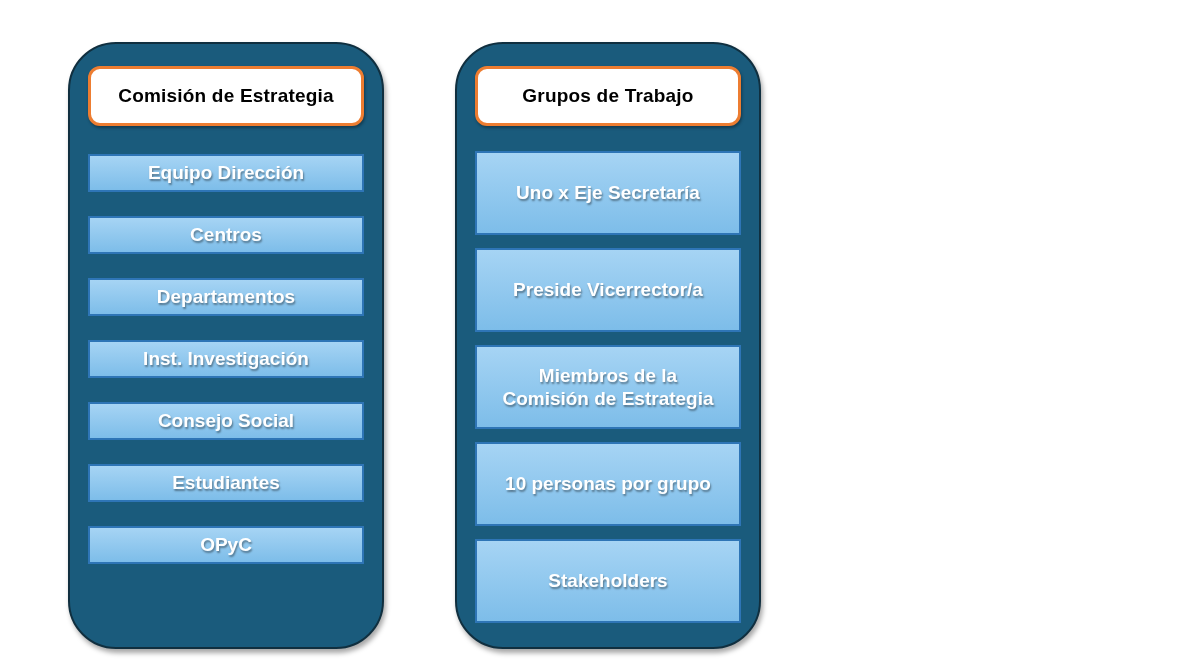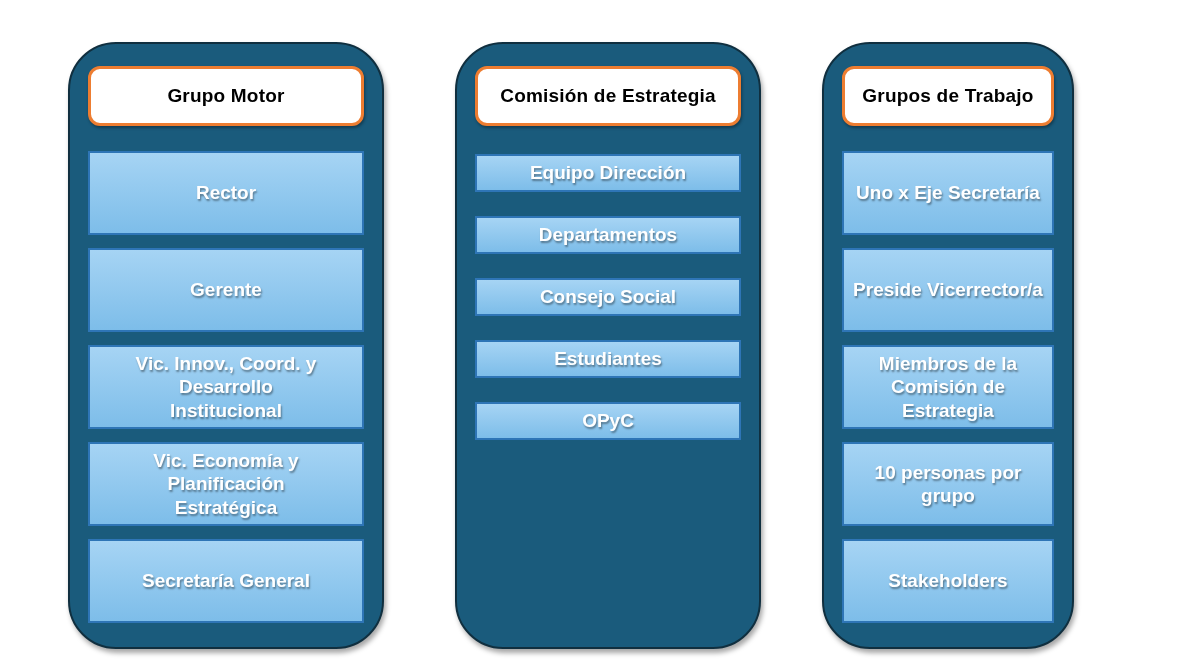--- a/index.html
+++ b/index.html
@@ -80,43 +80,29 @@
     padding: 2px 6px;
   }
   .column.compact .item {
     min-height: 38px;
   }
 </style>
 </head>
 <body>
 
 <div class="canvas">
-    <section class="column">
-    <div class="col-header">
-      <span class="title">Grupo Motor</span>
-    </div>
-    <div class="items">
-        <div class="item">Rector</div>
-        <div class="item">Gerente</div>
-        <div class="item">Vic. Innov., Coord. y
-Desarrollo
-Institucional</div>
-        <div class="item">Vic. Economía y
-Planificación
-Estratégica</div>
-        <div class="item">Secretaría General</div>
-      </div>
-  </section>
     <section class="column compact">
     <div class="col-header">
       <span class="title">Comisión de Estrategia</span>
     </div>
     <div class="items">
         <div class="item">Equipo Dirección</div>
+        <div class="item">Centros</div>
         <div class="item">Departamentos</div>
+        <div class="item">Inst. Investigación</div>
         <div class="item">Consejo Social</div>
         <div class="item">Estudiantes</div>
         <div class="item">OPyC</div>
       </div>
   </section>
     <section class="column">
     <div class="col-header">
       <span class="title">Grupos de Trabajo</span>
     </div>
     <div class="items">

